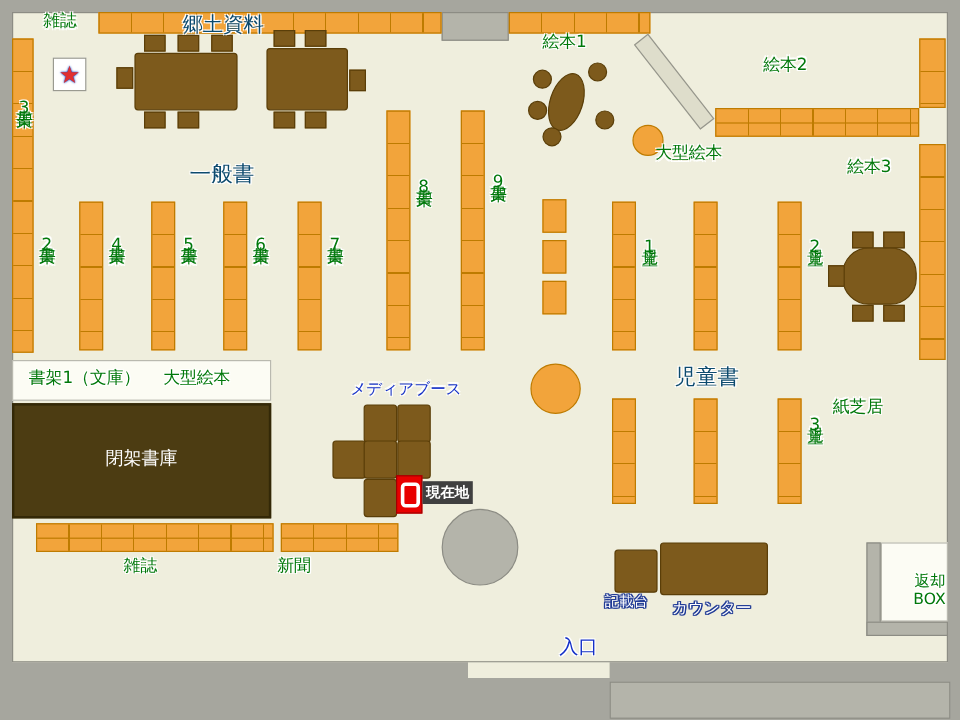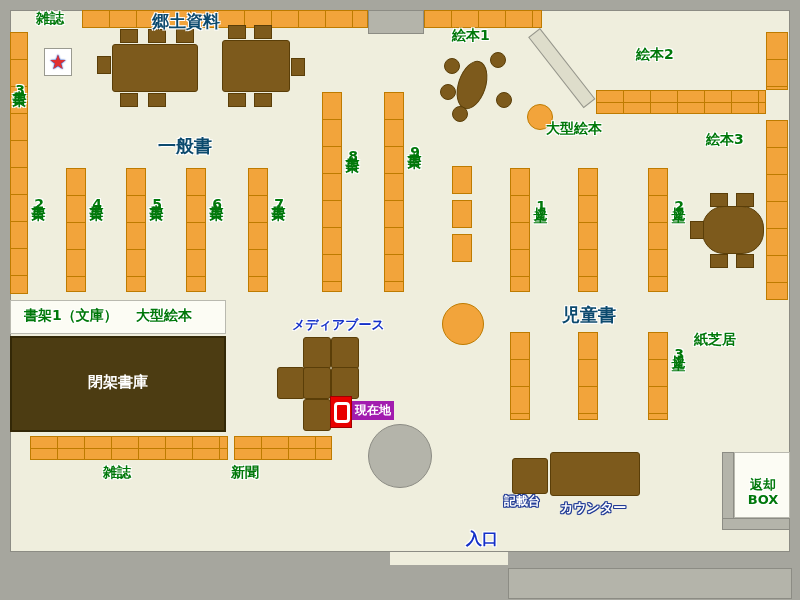--- a/index.html
+++ b/index.html
@@ -13,32 +13,32 @@
   .shelf.h2{background-image:repeating-linear-gradient(90deg,transparent 0 26px,#BE7B00 26px 27px);}
   .shelf.h2::after{content:"";position:absolute;left:0;right:0;top:50%;height:1px;background:#BE7B00;}
   .round{border-radius:50%;}
   .table{position:absolute;background:#7D5A1C;border:1px solid #5A3E08;border-radius:3px;}
   .chair{position:absolute;background:#7D5A1C;border:1px solid #5A3E08;}
   .darkbox{position:absolute;background:#4C3C12;border:2px solid #332807;box-sizing:border-box;}
   .whiteband{position:absolute;background:#FCFCF4;border:1px solid #B9B9AF;box-sizing:border-box;}
   .pillar{position:absolute;background:#B4B4AA;border:1px solid #8C8C84;box-sizing:border-box;}
   .marker{position:absolute;background:#E80000;border:1px solid #A00000;}
   .marker::after{content:"";position:absolute;left:3px;top:5px;width:10px;height:15px;border:3px solid #fff;border-radius:4px;}
-  .lbl{position:absolute;font-weight:bold;white-space:pre-line;line-height:1.15;}
+  .lbl{position:absolute;font-weight:normal;white-space:pre-line;line-height:1.15;}
   .g{color:#00780A;font-size:14px;
      text-shadow:1px 1px 0 #fff,-1px -1px 0 #fff,1px -1px 0 #fff,-1px 1px 0 #fff;}
   .r{color:#0c4a6e;font-size:18px;
      text-shadow:1px 1px 0 #fff,-1px -1px 0 #fff,1px -1px 0 #fff,-1px 1px 0 #fff;}
   .b{color:#1430C8;font-size:14px;
      text-shadow:1px 1px 0 #fff,-1px -1px 0 #fff,1px -1px 0 #fff,-1px 1px 0 #fff;}
   .w{color:#FFF;font-size:13px;
      text-shadow:1px 1px 0 #223C96,-1px -1px 0 #223C96,1px -1px 0 #223C96,-1px 1px 0 #223C96,
                  1px 0 0 #223C96,0 1px 0 #223C96,-1px 0 0 #223C96,0 -1px 0 #223C96;}
   .vert{writing-mode:vertical-rl;text-orientation:upright;letter-spacing:1px;}
-  .loc{position:absolute;background:#a21caf;color:#fff;font-size:12px;font-weight:bold;padding:1px 3px;}
+  .loc{position:absolute;background:#404040;color:#fff;font-size:12px;font-weight:bold;padding:1px 3px;}
   .star{position:absolute;width:26px;height:26px;background:#fff;border:1px solid #9a9a90;
         display:flex;align-items:center;justify-content:center;font-size:20px;color:#E03030;
         text-shadow:0 0 2px #1040C0, 0 0 1px #1040C0;}
 </style>
 </head>
 <body>
 
 <div class="map">
 
   <div class="floor" style="left:10px;top:10px;width:780px;height:542px"></div>
@@ -152,17 +152,17 @@
   <div class="lbl g" style="left:24px;top:307px">書架1（文庫）</div>
   <div class="lbl g" style="left:136px;top:307px">大型絵本</div>
   <div class="lbl b" style="left:292px;top:318px;font-size:13px">メディアブース</div>
   <div class="lbl" style="left:10px;top:374px;width:216px;text-align:center;color:#fff;font-size:15px">閉架書庫</div>
   <div class="loc" style="left:352px;top:401px">現在地</div>
 
   <div class="lbl g" style="left:103px;top:464px">雑誌</div>
   <div class="lbl g" style="left:231px;top:464px">新聞</div>
   <div class="lbl w" style="left:504px;top:495px;font-size:12px">記載台</div>
   <div class="lbl w" style="left:560px;top:501px">カウンター</div>
-  <div class="lbl g" style="left:738px;top:478px;width:50px;text-align:center;font-size:13px">返却
+  <div class="lbl g" style="left:738px;top:478px;width:50px;text-align:right;font-size:13px">返却
 BOX</div>
   <div class="lbl b" style="left:466px;top:530px;font-size:16px">入口</div>
 
 </div>
 
 </body></html>

